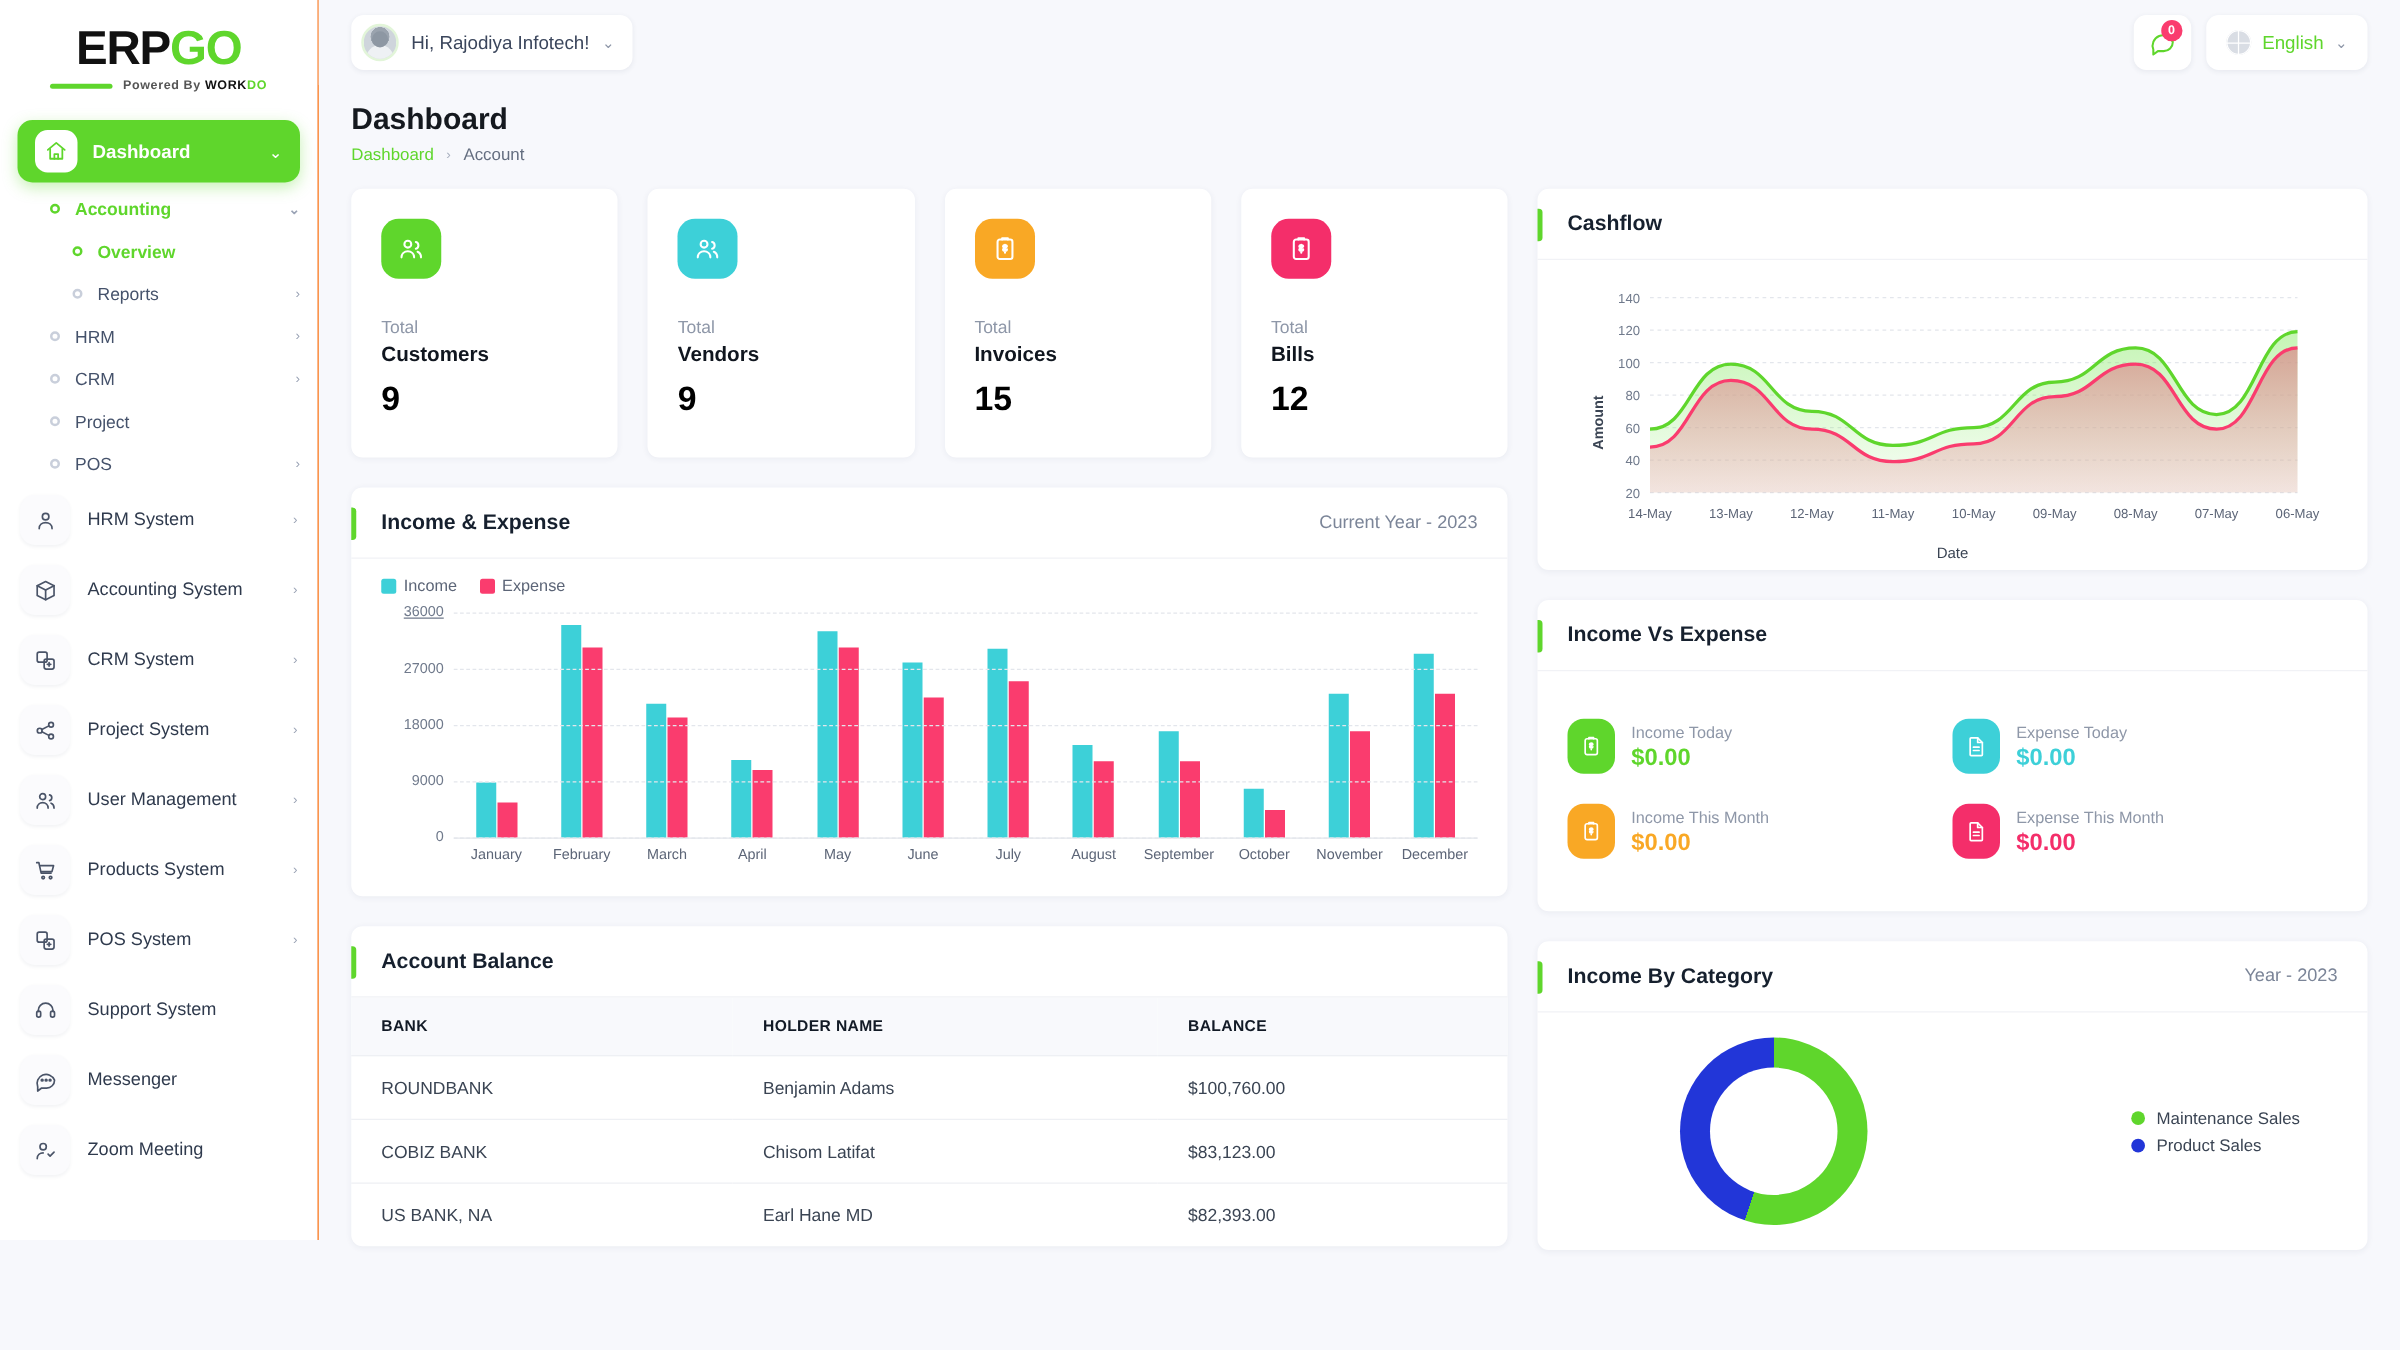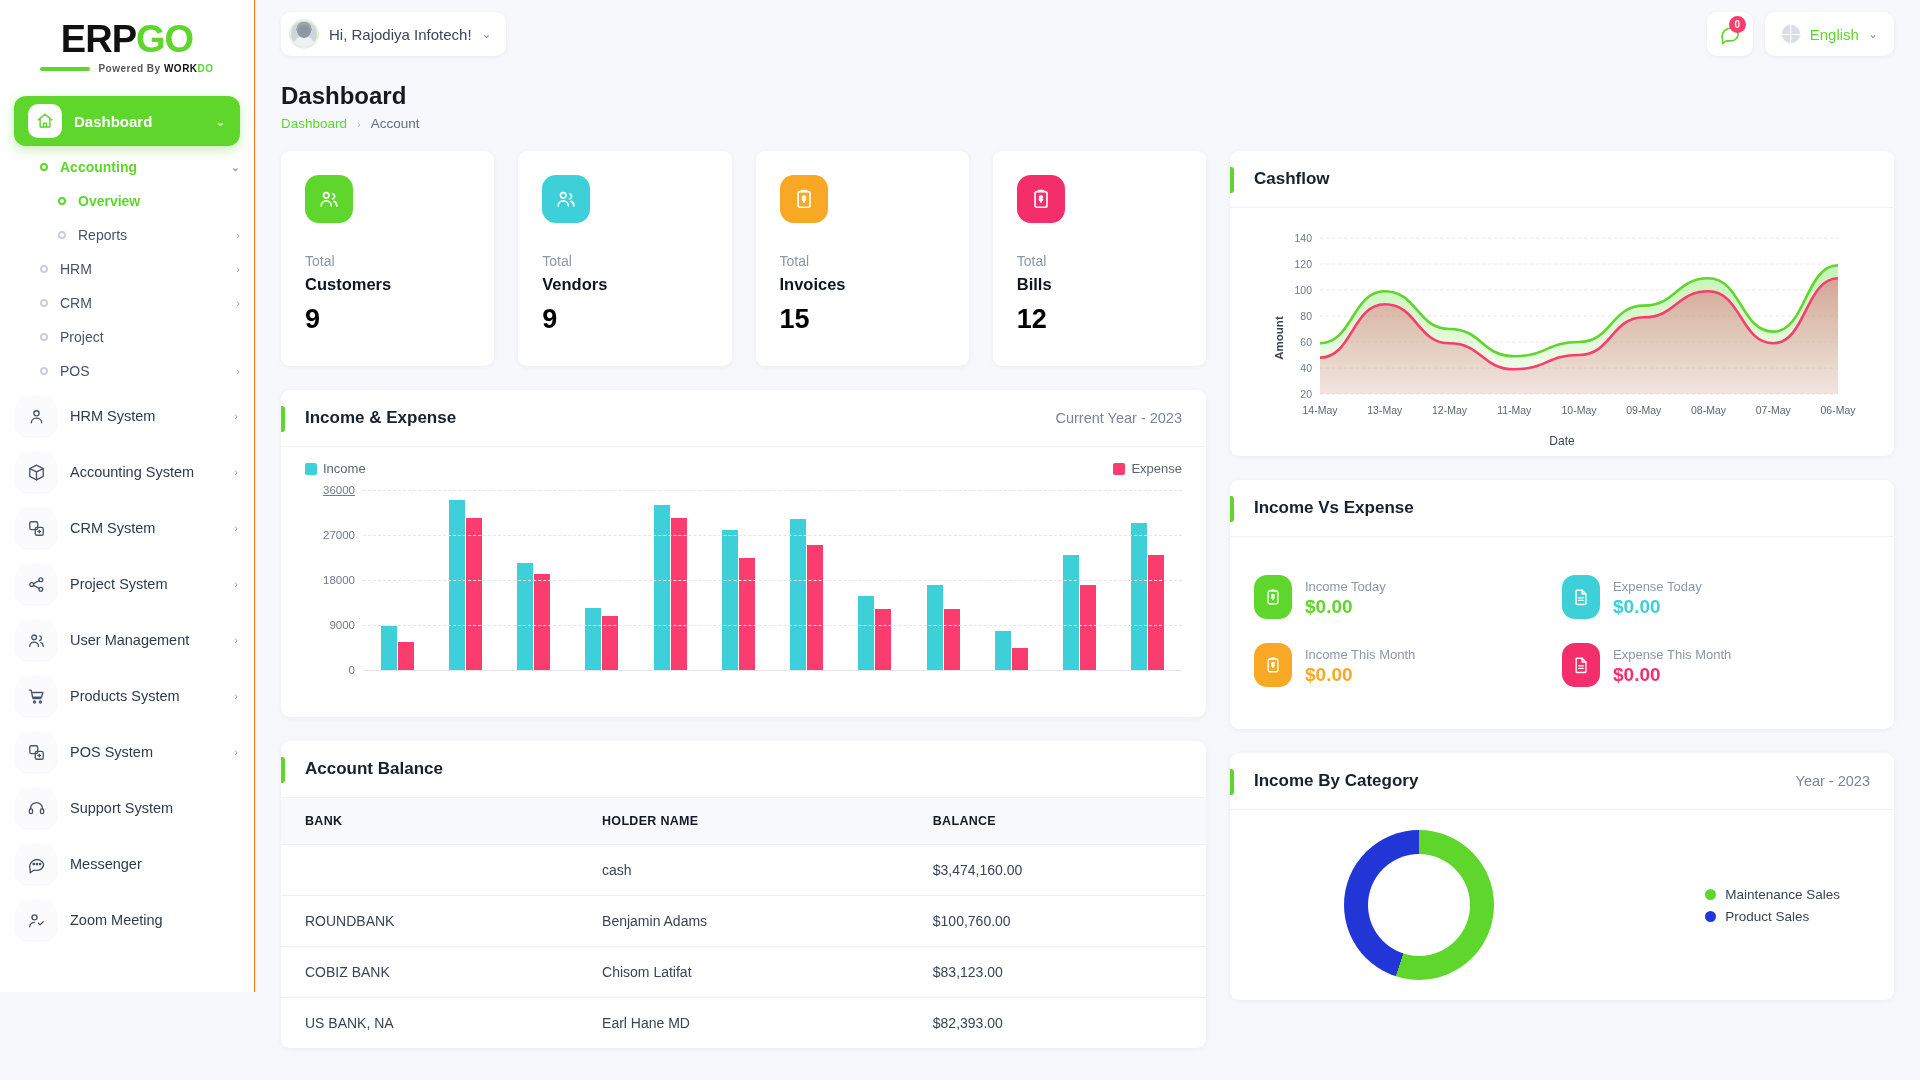--- a/index.html
+++ b/index.html
@@ -156,21 +156,21 @@
           box-shadow: 0 1px 5px rgba(40,50,80,.06); height: 215px; }
   .stat-ico { width: 48px; height: 48px; border-radius: 14px;
               display: flex; align-items: center; justify-content: center; }
   .stat-ico svg { width: 22px; height: 22px; stroke: #fff; fill: none; stroke-width: 1.8; }
   .stat-tot { font-size: 14px; color: #8e97a8; margin-top: 30px; }
   .stat-name { font-size: 16.5px; font-weight: bold; color: #10161f; margin-top: 6px; }
   .stat-val { font-size: 27px; font-weight: bold; color: #000; margin-top: 10px; }
 
   
   .bar-wrap { padding: 14px 24px 18px 24px; height: 270px; position: relative; }
-  .legend { display: flex; gap: 18px; justify-content: space-between; margin-bottom: 14px; }
+  .legend { display: flex; gap: 18px; justify-content: flex-start; margin-bottom: 14px; }
   .legend span.sw { width: 12px; height: 12px; border-radius: 2px; display: inline-block; margin-right: 6px; }
   .legend .li { font-size: 13px; color: #5c6577; display: flex; align-items: center; }
   .plot { position: relative; height: 180px; margin-left: 58px; }
   .gl { position: absolute; left: 0; right: 0; border-top: 1px dashed #e3e6ec; }
   .ylab { position: absolute; right: calc(100% + 8px); font-size: 11.5px; color: #707a8c; transform: translateY(-50%); white-space: nowrap; }
   .bars { position: absolute; inset: 0; display: flex; align-items: flex-end; }
   .grp { flex: 1; display: flex; align-items: flex-end; justify-content: center; gap: 1px; height: 100%; }
   .bar { width: 16px; }
   .bar.inc { background: #3dd0d8; }
   .bar.exp { background: #fa3c6e; }
@@ -545,41 +545,50 @@
               <div class="gl" style="top: 75%;"></div>
               <div class="ylab" style="top: 75%;">9000</div>
               <div class="gl" style="top: 50%;"></div>
               <div class="ylab" style="top: 50%;">18000</div>
               <div class="gl" style="top: 25%;"></div>
               <div class="ylab" style="top: 25%;">27000</div>
               <div class="gl" style="top: 0%;"></div>
               <div class="ylab" style="top: 0%; text-decoration: underline;">36000</div>
             </div>
           <div class="axisline"></div>
+          <div class="xaxis" id="bar-xaxis">
+              <div class="xlab">January</div>
+              <div class="xlab">February</div>
+              <div class="xlab">March</div>
+              <div class="xlab">April</div>
+              <div class="xlab">May</div>
+              <div class="xlab">June</div>
+              <div class="xlab">July</div>
+              <div class="xlab">August</div>
+              <div class="xlab">September</div>
+              <div class="xlab">October</div>
+              <div class="xlab">November</div>
+              <div class="xlab">December</div>
+            </div>
         </div>
       </div>
 
       <div class="card" style="margin-top:24px;">
         <div class="card-head">
           <span class="card-title">Account Balance</span>
         </div>
         <table>
           <thead>
               <tr id="ab-head">
                 <th>BANK</th>
                 <th>HOLDER NAME</th>
                 <th>BALANCE</th>
               </tr>
             </thead>
           <tbody id="ab-body">
-              <tr>
-                <td></td>
-                <td>cash</td>
-                <td>$3,474,160.00</td>
-              </tr>
               <tr>
                 <td>ROUNDBANK</td>
                 <td>Benjamin Adams</td>
                 <td>$100,760.00</td>
               </tr>
               <tr>
                 <td>COBIZ BANK</td>
                 <td>Chisom Latifat</td>
                 <td>$83,123.00</td>
               </tr>

